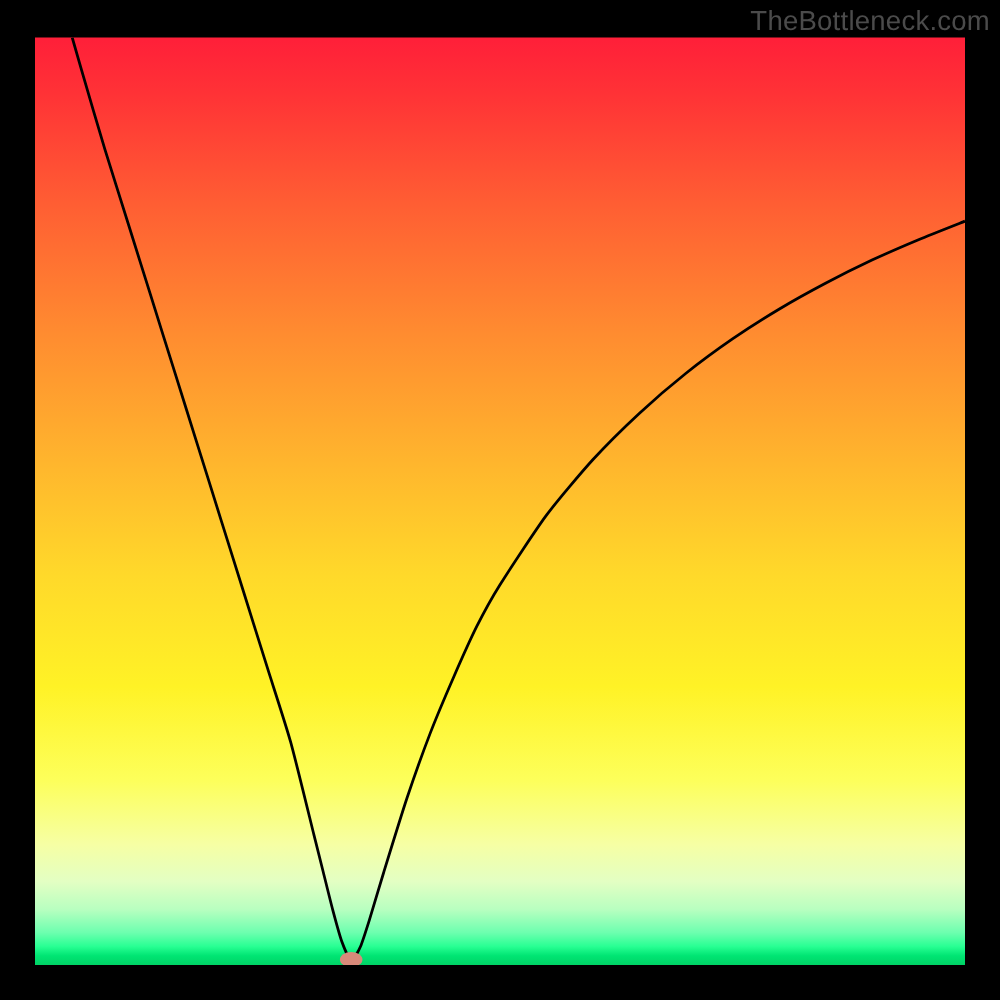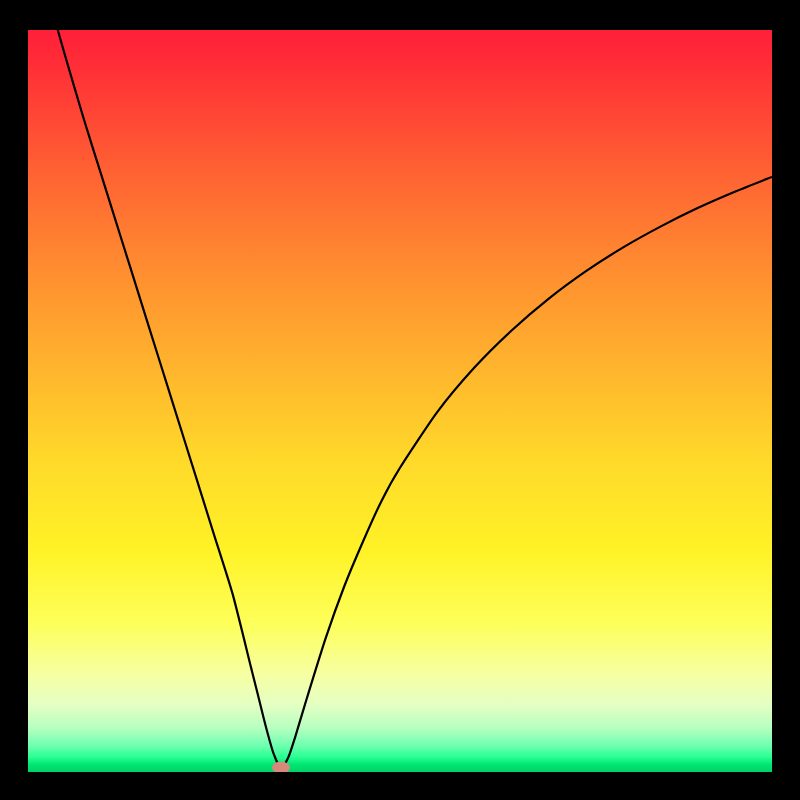--- a/index.html
+++ b/index.html
@@ -66,13 +66,14 @@
 </head>
 <body>
 
 <div class="frame">
   <div class="plot">
     <svg class="curve" viewBox="0 0 744 742" preserveAspectRatio="none">
       <path fill="none" stroke="#000" stroke-width="2.2" d="M 29.76 0.00 C 30.57 2.81, 34.38 16.32, 37.20 25.97 C 40.02 35.62, 51.77 75.78, 55.80 89.04 C 59.83 102.30, 70.37 135.54, 74.40 148.40 C 78.43 161.26, 88.97 194.90, 93.00 207.76 C 97.03 220.62, 107.57 254.26, 111.60 267.12 C 115.63 279.98, 126.17 313.62, 130.20 326.48 C 134.23 339.34, 144.77 372.98, 148.80 385.84 C 152.83 398.70, 163.37 432.34, 167.40 445.20 C 171.43 458.06, 181.97 491.70, 186.00 504.56 C 190.03 517.42, 200.57 549.45, 204.60 563.92 C 208.63 578.39, 220.38 626.87, 223.20 638.12 C 226.02 649.37, 229.03 661.37, 230.64 667.80 C 232.25 674.23, 236.47 691.45, 238.08 697.48 C 239.69 703.51, 243.91 719.03, 245.52 723.45 C 247.13 727.87, 251.35 737.89, 252.96 738.29 C 254.57 738.69, 258.79 730.78, 260.40 727.16 C 262.01 723.54, 265.82 711.33, 267.84 704.90 C 269.85 698.47, 275.78 678.25, 279.00 667.80 C 282.22 657.35, 293.57 620.50, 297.60 608.44 C 301.63 596.38, 312.17 566.95, 316.20 556.50 C 320.23 546.05, 330.77 521.22, 334.80 511.98 C 338.83 502.74, 349.37 479.21, 353.40 471.17 C 357.43 463.13, 365.95 447.43, 372.00 437.78 C 378.05 428.13, 401.14 392.98, 409.20 382.13 C 417.26 371.28, 438.34 346.45, 446.40 337.61 C 454.46 328.77, 475.54 307.99, 483.60 300.51 C 491.66 293.03, 512.74 275.03, 520.80 268.60 C 528.86 262.17, 549.94 246.70, 558.00 241.15 C 566.06 235.60, 587.14 222.23, 595.20 217.41 C 603.26 212.58, 624.34 200.89, 632.40 196.63 C 640.46 192.37, 661.54 181.86, 669.60 178.08 C 677.66 174.30, 698.74 165.13, 706.80 161.76 C 714.86 158.38, 739.97 148.52, 744.00 146.92" id="curve-path"></path>
       <ellipse id="min-marker" rx="9" ry="6" fill="#d88a7a" cx="252.96" cy="737.55"></ellipse>
     </svg>
   </div>
+  <div class="watermark">TheBottleneck.com</div>
 </div>
 
 </body></html>

